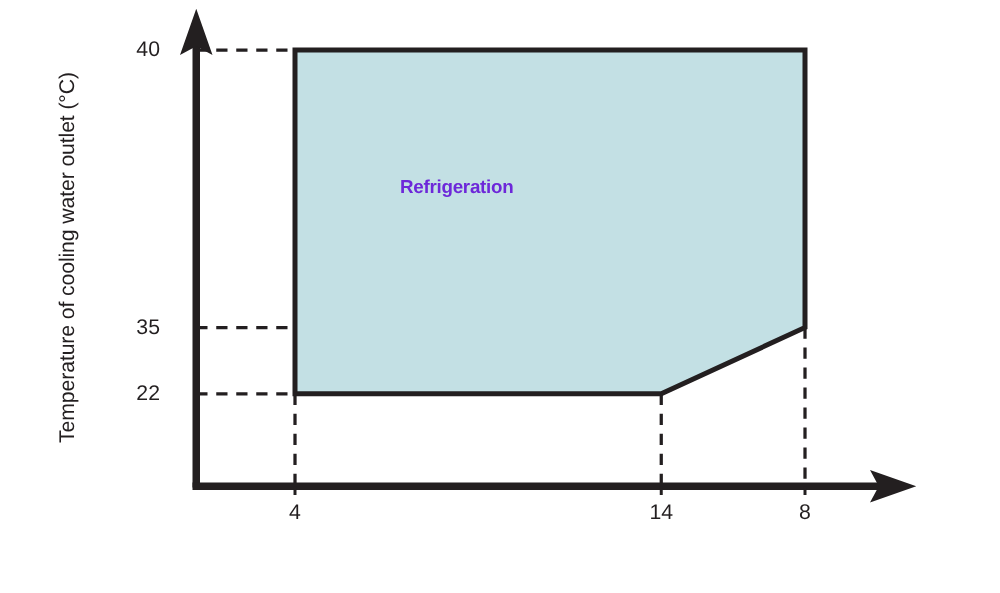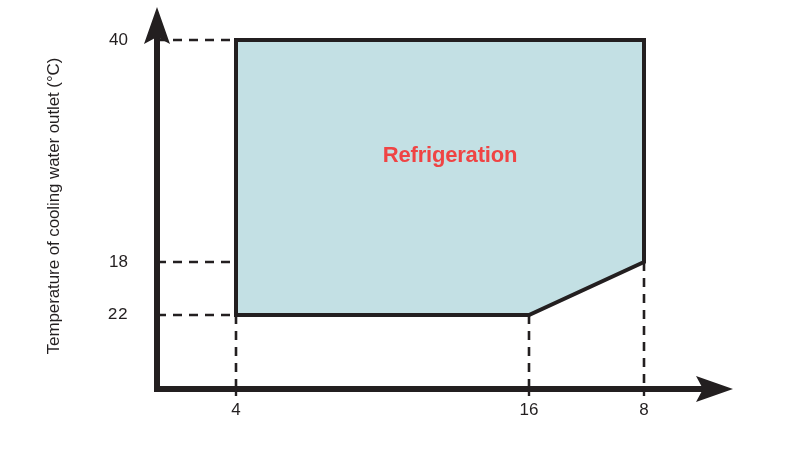--- a/index.html
+++ b/index.html
@@ -62,25 +62,25 @@
   }
   .ytick-label {
     text-align: right;
     width: 60px;
   }
   #region-label {
     position: absolute;
     left: 320px;
     top: 140px;
     width: 260px;
-    text-align: center;
-    font-size: 22px;
+    text-align: left;
+    font-size: 15px;
     font-weight: bold;
     line-height: 1.33;
-    color: #ef4444;
+    color: #6d28d9;
     letter-spacing: -0.2px;
   }
 </style>
 </head>
 <body>
 
 <div id="figure">
 
   <svg id="plot-svg" viewBox="0 0 800 474" xmlns="http://www.w3.org/2000/svg">
 
@@ -101,25 +101,25 @@
 
     <line x1="154" y1="389" x2="712" y2="389" stroke="#231f20" stroke-width="6" stroke-linecap="butt"></line>
     <polygon points="733,389 696,402 703,389 696,376" fill="#231f20"></polygon>
 
     <line x1="236" y1="389" x2="236" y2="396" stroke="#231f20" stroke-width="2.4"></line>
     <line x1="529" y1="389" x2="529" y2="396" stroke="#231f20" stroke-width="2.4"></line>
     <line x1="644" y1="389" x2="644" y2="396" stroke="#231f20" stroke-width="2.4"></line>
   </svg>
 
   <div class="tick-label ytick-label" style="left:68px; top:30px;">40</div>
-  <div class="tick-label ytick-label" style="left:68px; top:252px;">18</div>
-  <div class="tick-label ytick-label" style="left:68px; top:305px;font-family:Liberation Mono, monospace;">22</div>
+  <div class="tick-label ytick-label" style="left:68px; top:252px;">35</div>
+  <div class="tick-label ytick-label" style="left:68px; top:305px;">22</div>
 
   <div class="tick-label xtick-label" style="left:206px; top:400px;">4</div>
-  <div class="tick-label xtick-label" style="left:499px; top:400px;">16</div>
+  <div class="tick-label xtick-label" style="left:499px; top:400px;">14</div>
   <div class="tick-label xtick-label" style="left:614px; top:400px;">8</div>
 
   <div id="region-label">
     <div>Refrigeration</div>
   </div>
 
   <div class="axis-title" id="y-axis-title">Temperature of cooling water outlet (°C)</div>
 
 </div>
 

